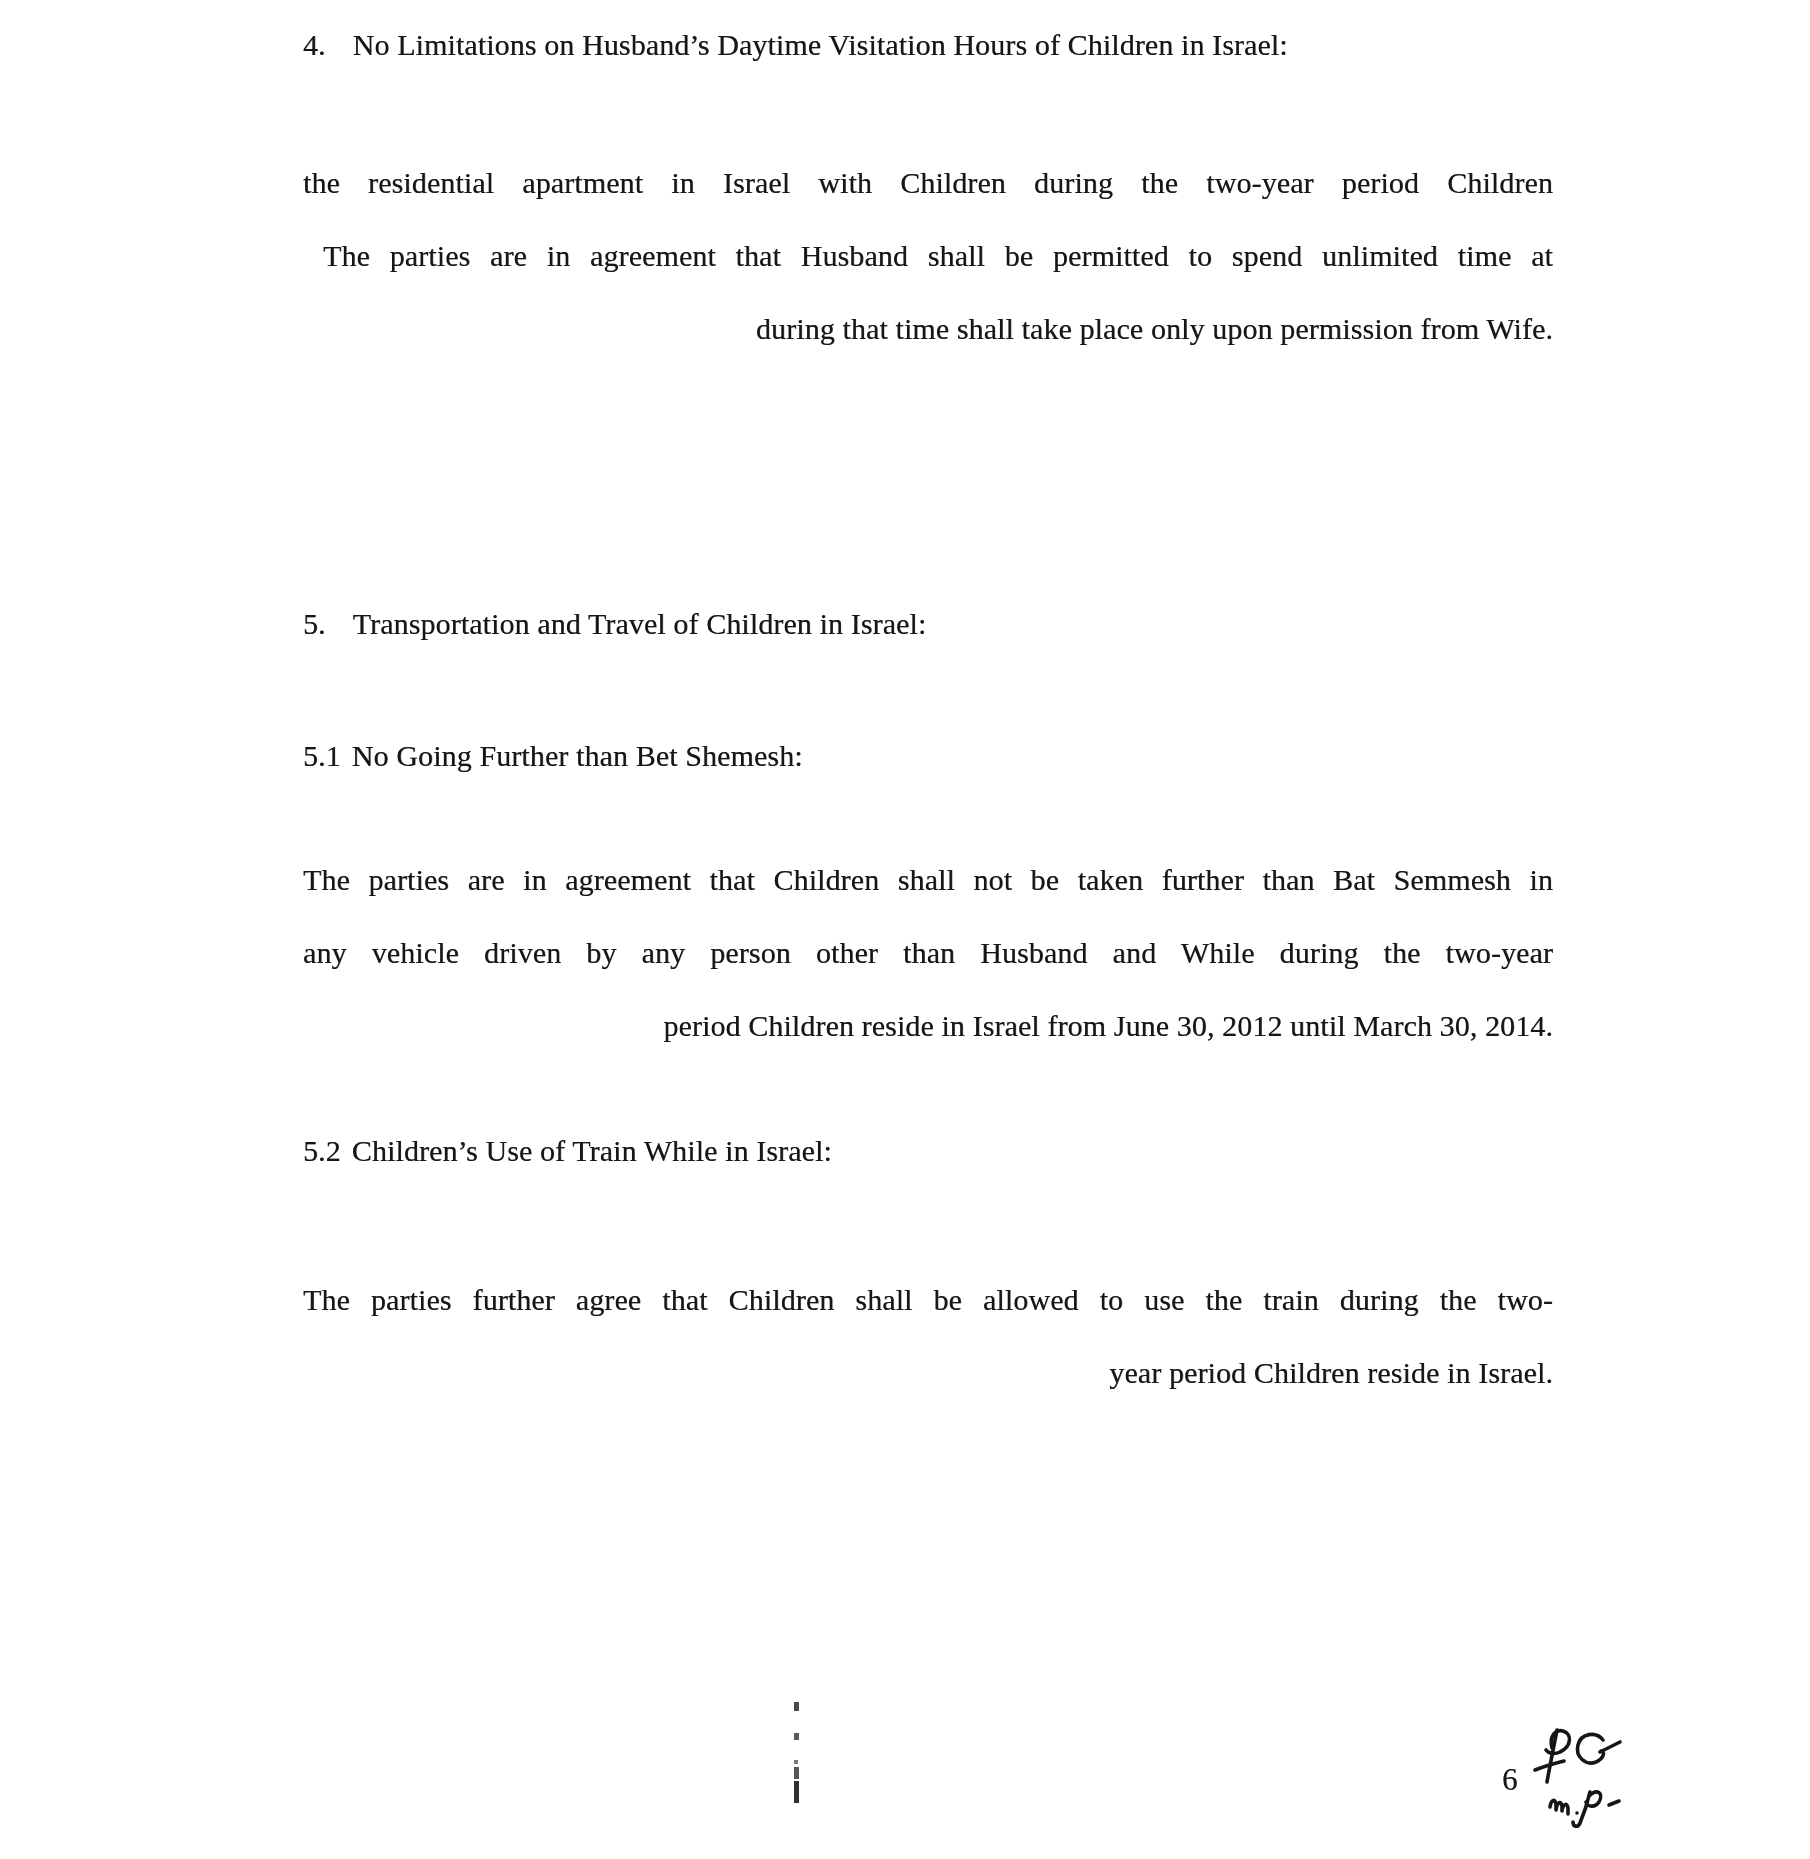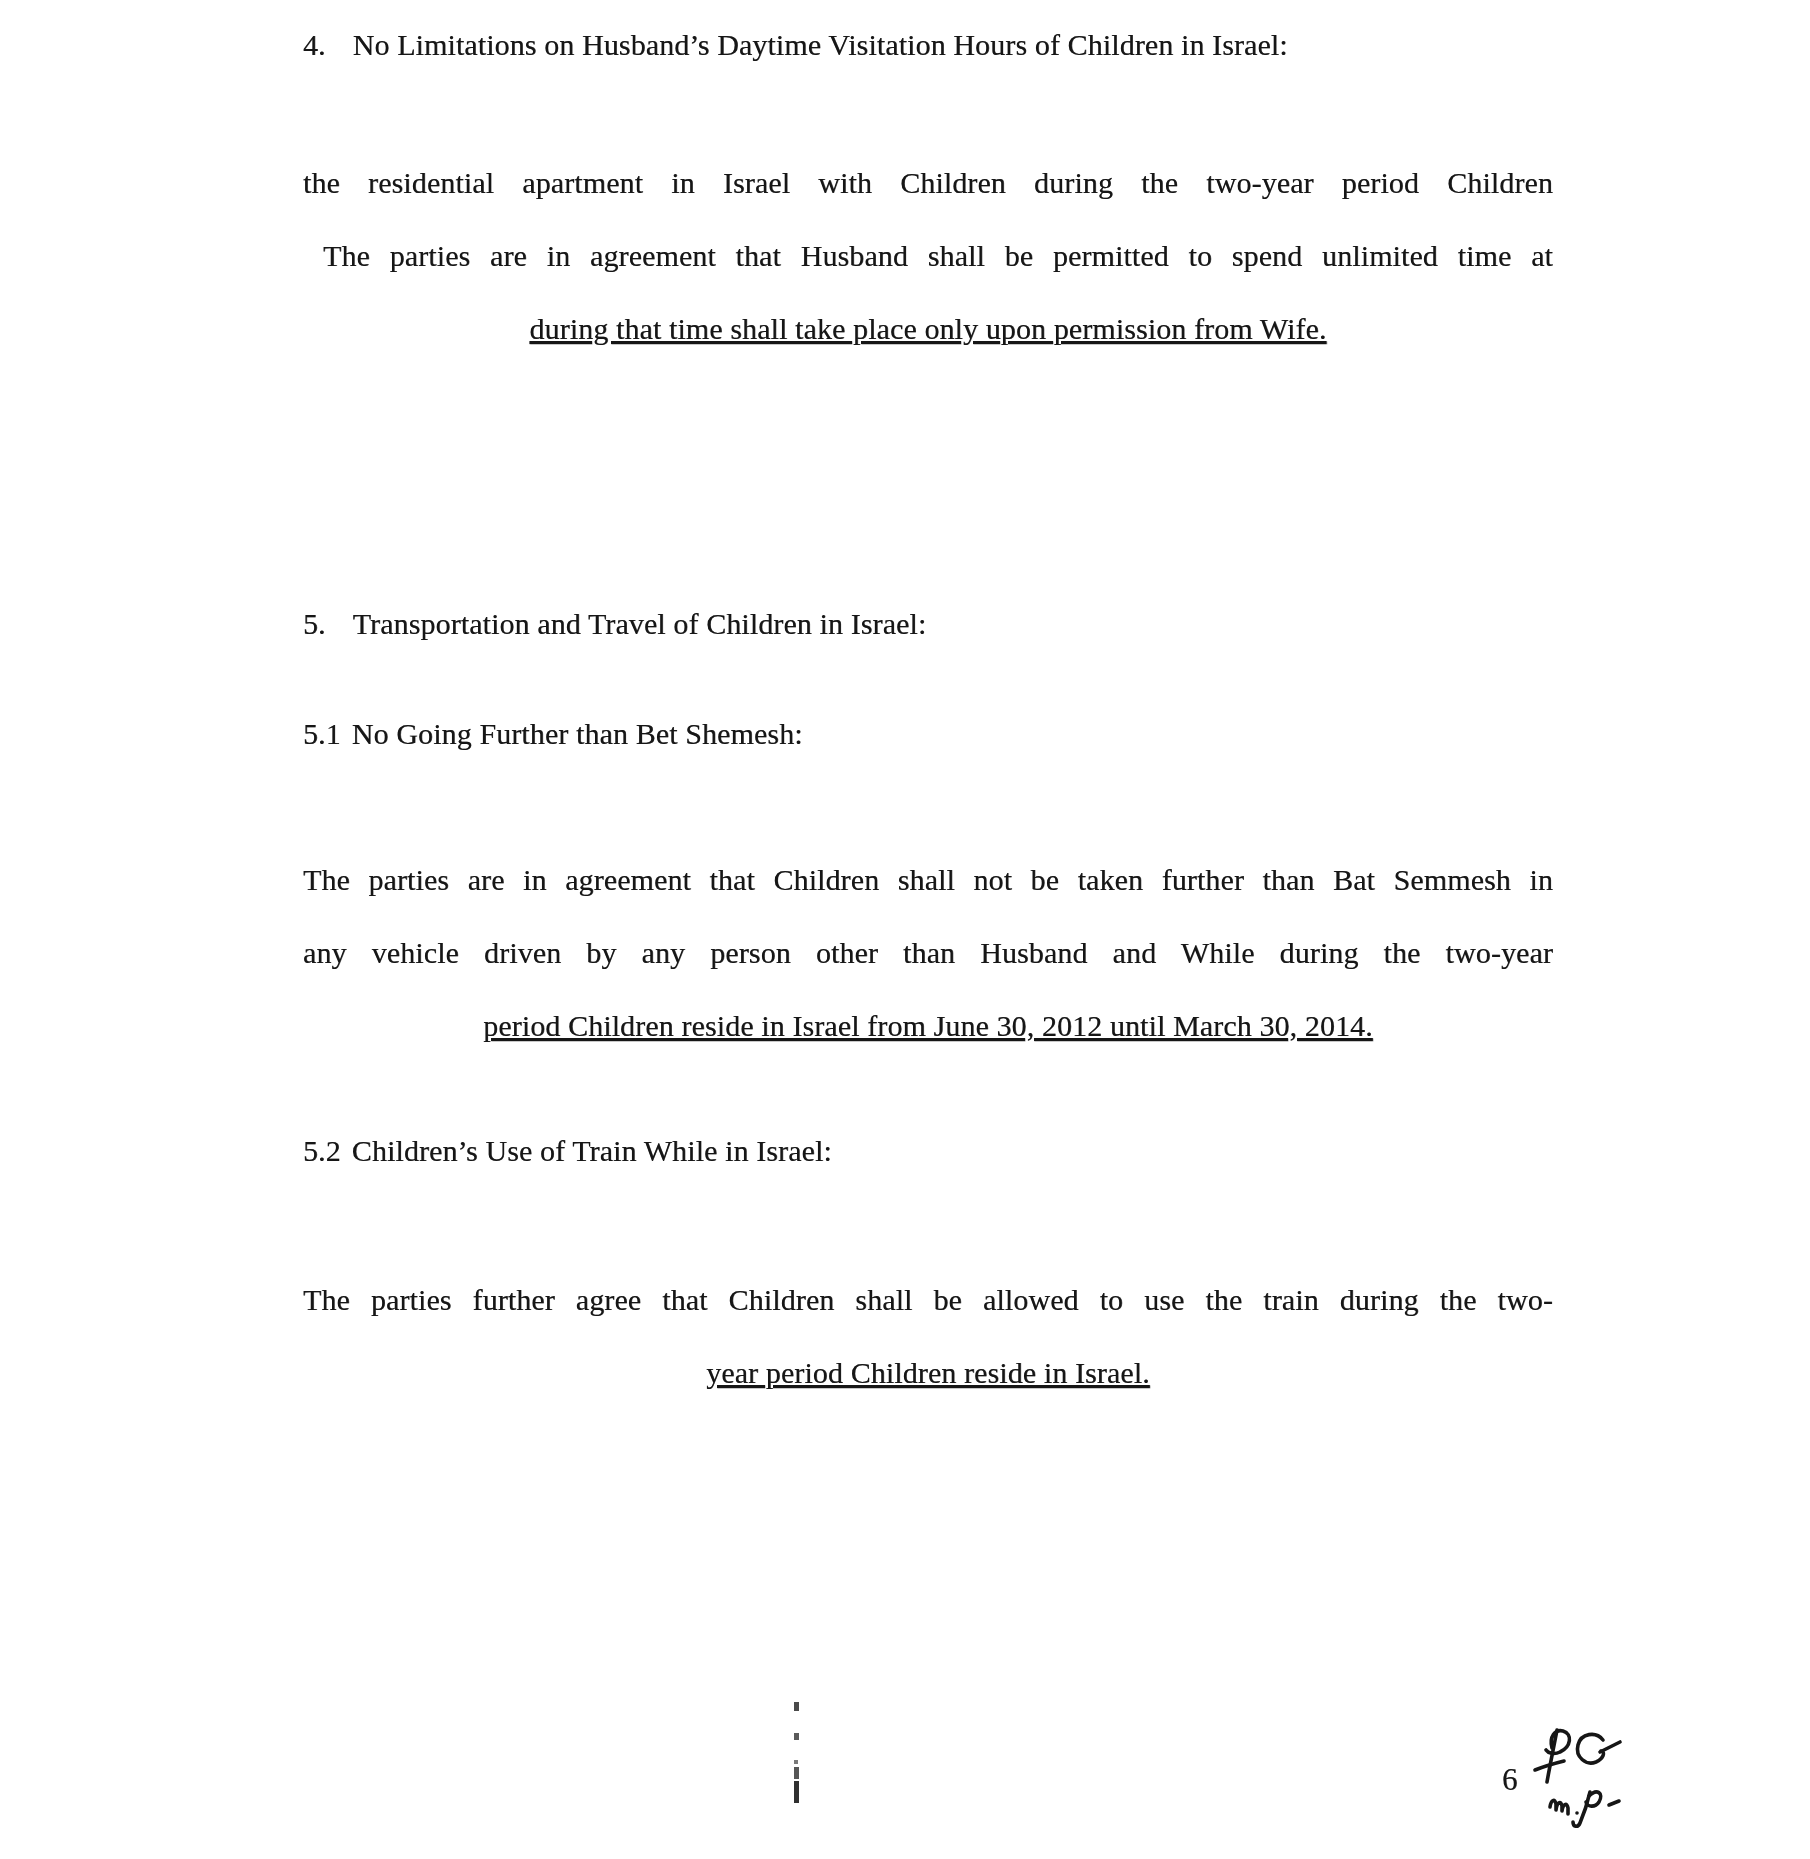--- a/index.html
+++ b/index.html
@@ -21,21 +21,21 @@
   }
   .heading { display:flex; white-space:pre; }
   .heading .num.wide { margin-right:27px; }
   .heading .num.narrow { margin-right:11px; }
   .para .jline {
     text-align:justify;
     text-align-last:justify;
     -moz-text-align-last:justify;
     height:73px; overflow:hidden;
   }
-  .para .lline { text-align:center; height:73px; overflow:hidden;text-decoration:underline; }
+  .para .lline { text-align:right; height:73px; overflow:hidden; }
   .para .indent1 { padding-left:20px; }
   
   .dashcol { position:absolute; left:792px; top:0; width:12px; height:1859px; }
   .dashcol span { position:absolute; left:2px; width:5px; background:#4a4a4a; display:block; }
   .d1 { top:1702px; height:9px; }
   .d2 { top:1733px; height:7px; background:#5a5a5a !important; }
   .d3 { top:1760px; height:4px; background:#7a7a7a !important; width:4px !important; }
   .d4 { top:1767px; height:12px; background:#565656 !important; }
   .d5 { top:1781px; height:22px; background:#303030 !important; }
   
@@ -61,21 +61,21 @@
     <div class="jline">the residential apartment in Israel with Children during the two-year period Children</div>
     <div class="jline indent1">The parties are in agreement that Husband shall be permitted to spend unlimited time at</div>
     <div class="lline">during that time shall take place only upon permission from Wife.</div>
   </div>
 
   <div class="txt heading" style="top:587px">
     <span class="num wide">5.</span>
     <span>Transportation and Travel of Children in Israel:</span>
   </div>
 
-  <div class="txt heading" style="top:697px">
+  <div class="txt heading" style="top:719px">
     <span class="num narrow">5.1</span>
     <span>No Going Further than Bet Shemesh:</span>
   </div>
 
   <div class="txt para" style="top:843px">
     <div class="jline">The parties are in agreement that Children shall not be taken further than Bat Semmesh in</div>
     <div class="jline">any vehicle driven by any person other than Husband and While during the two-year</div>
     <div class="lline">period Children reside in Israel from June 30, 2012 until March 30, 2014.</div>
   </div>
 

